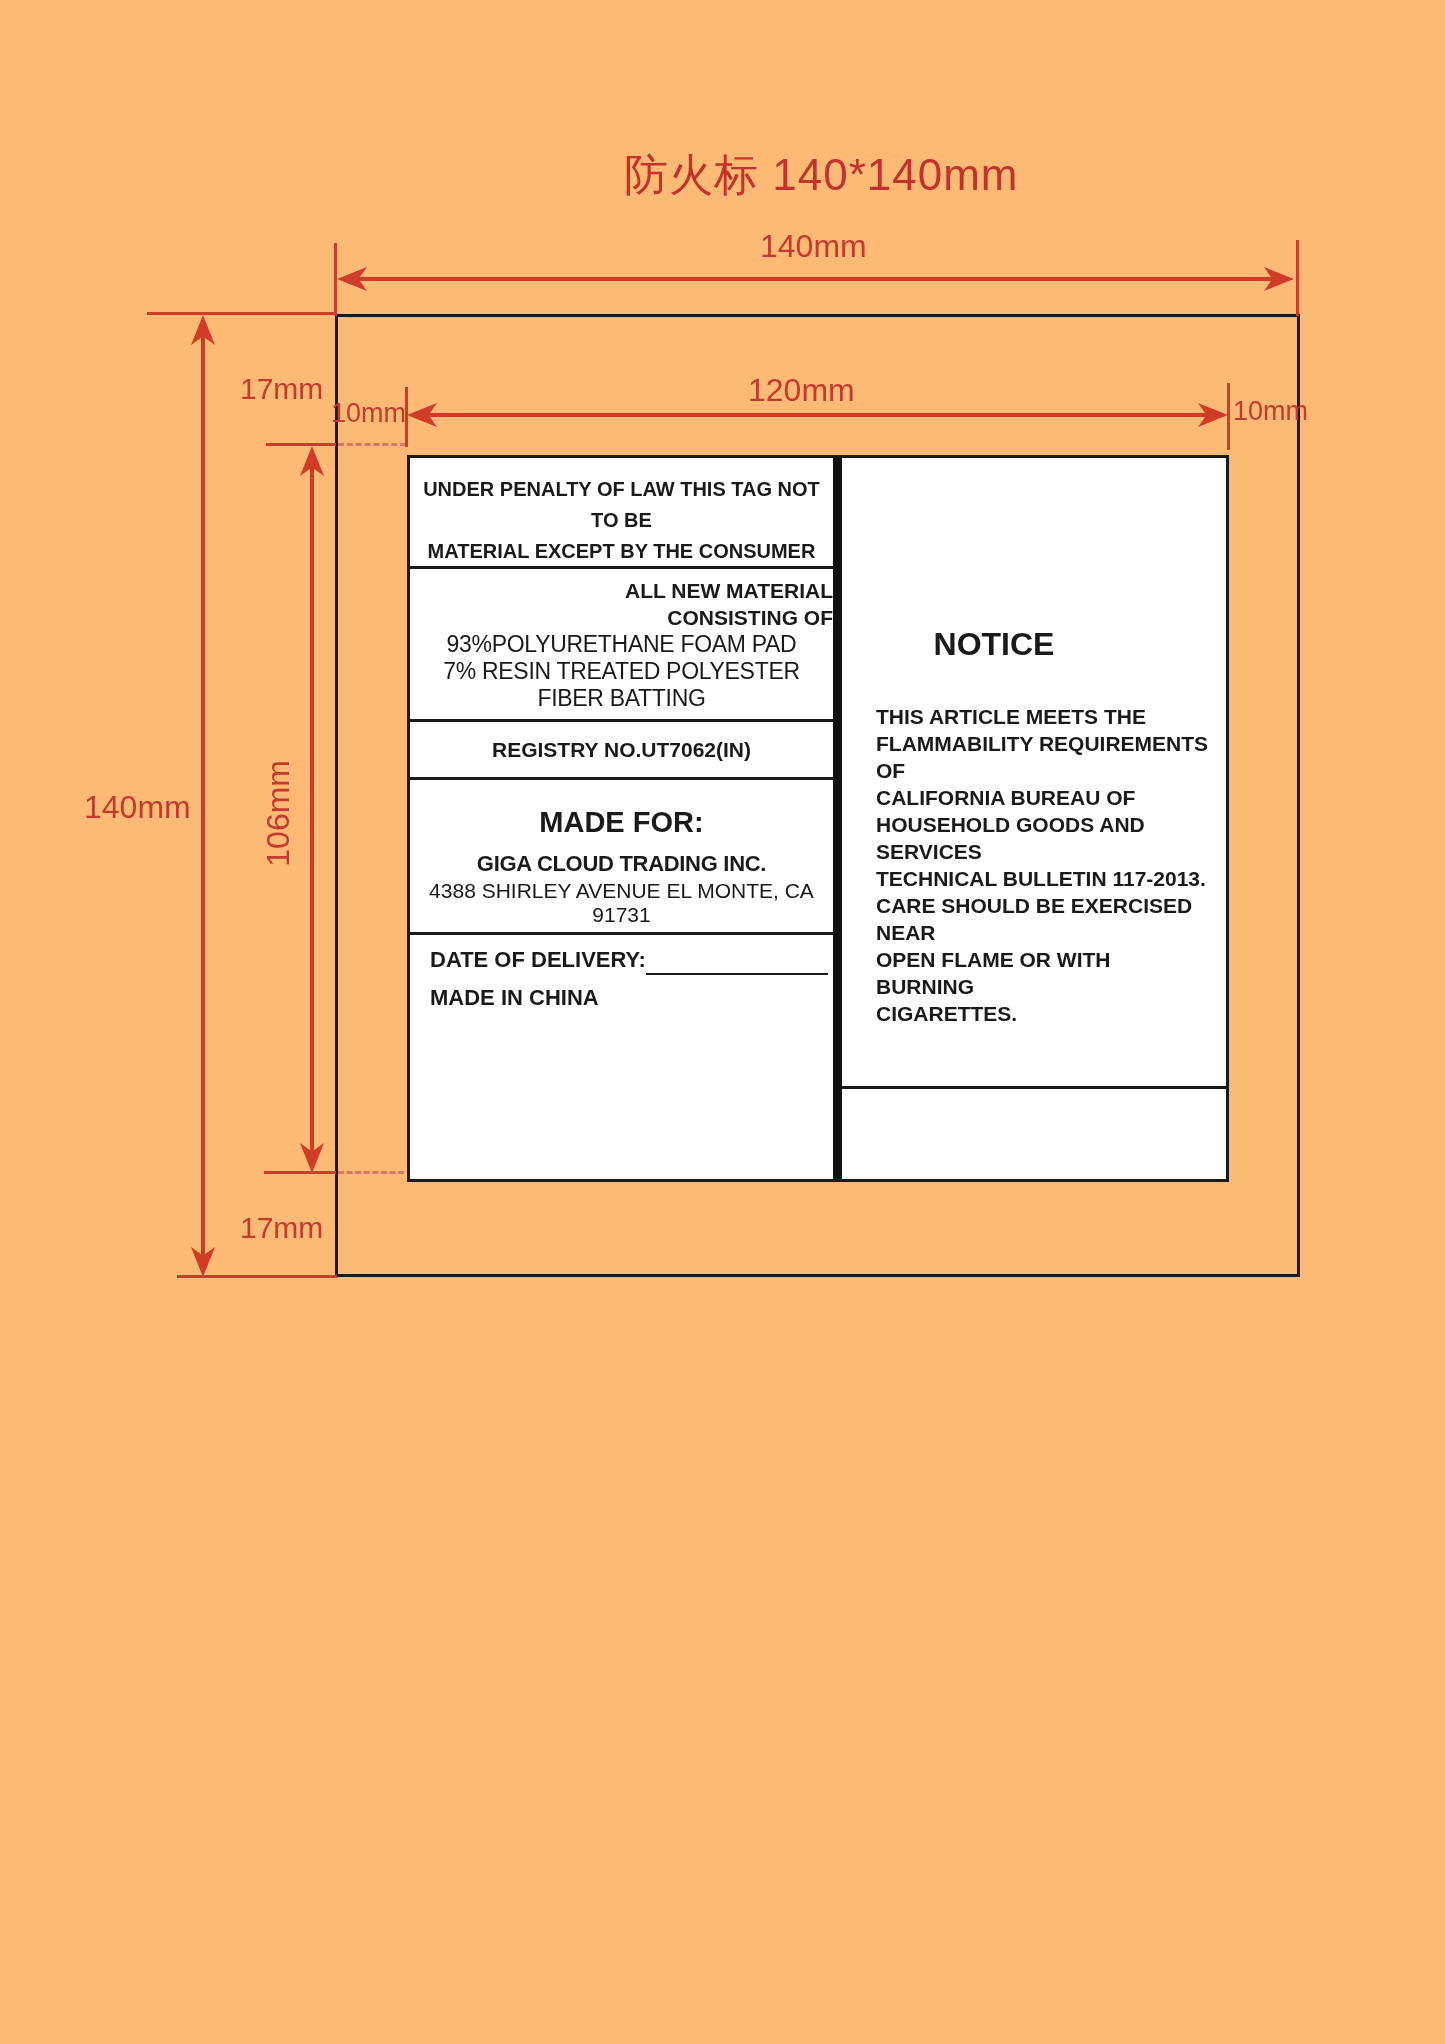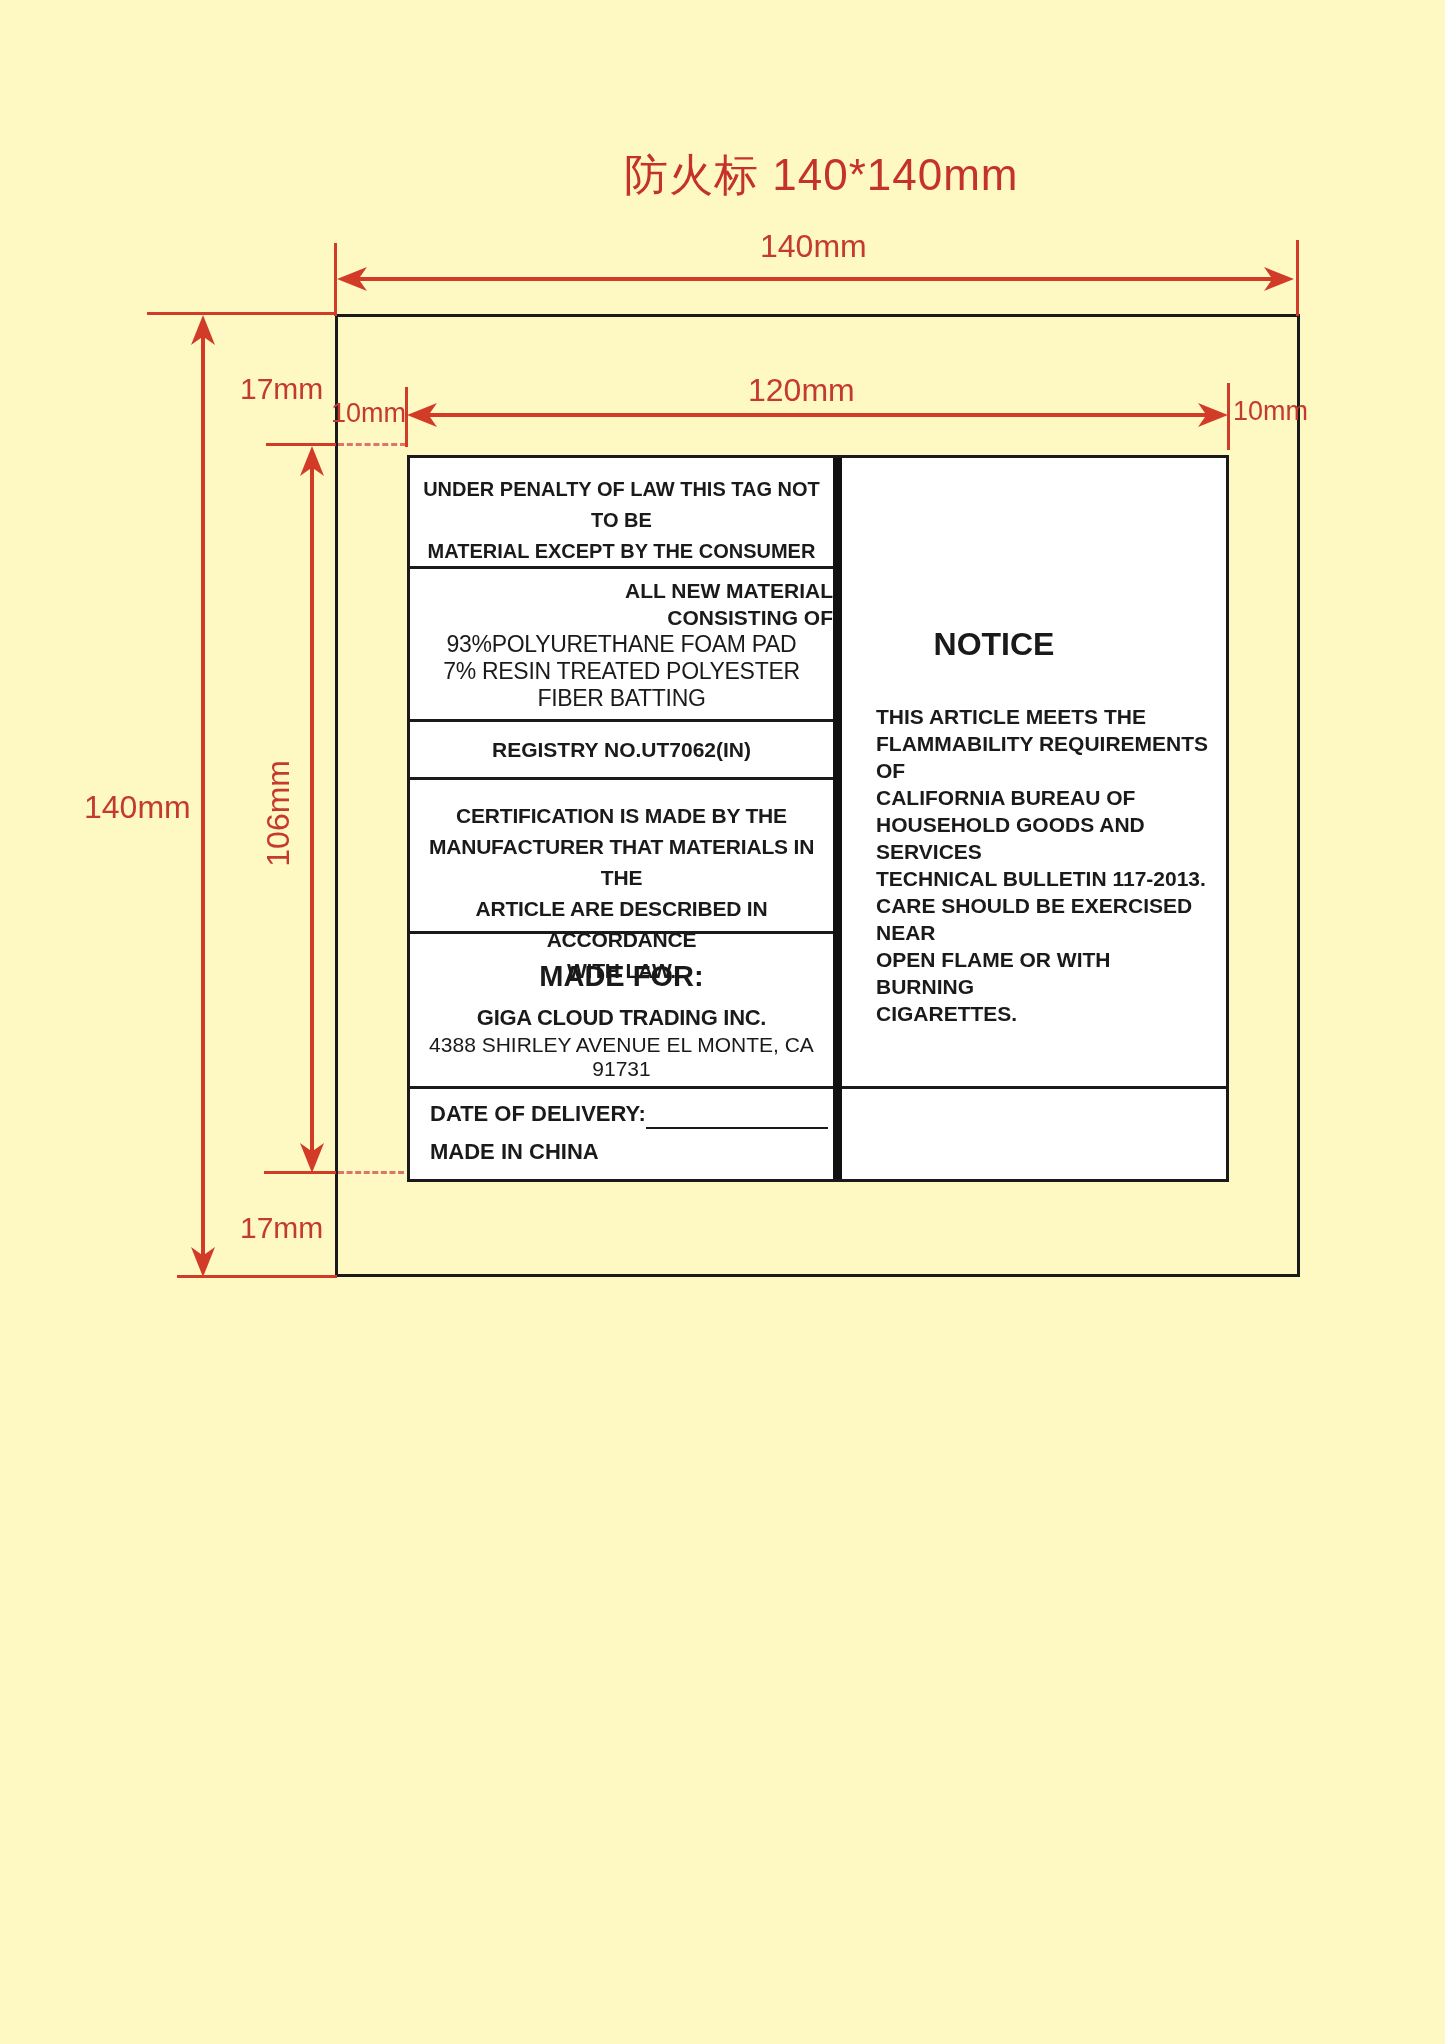--- a/index.html
+++ b/index.html
@@ -1,20 +1,20 @@
 <!DOCTYPE html>
 <html><head>
 <meta charset="utf-8">
 <style>
   * { margin:0; padding:0; box-sizing:border-box; }
   html,body { background:#ffffff; }
   .canvas {
     position:relative;
     width:1445px; height:2044px;
-    background:#fef9c3;
+    background:#fdba74;
     font-family:"Liberation Sans", sans-serif;
     color:#1a1a1a;
     overflow:hidden;
   }
 
   
   .red-line { position:absolute; background:#d23b28; }
   .red-dash { position:absolute; border-top:3px dashed #dd7568; }
   .dim-label { position:absolute; color:#c43a2e; white-space:pre; }
   .ah { position:absolute; background:#d23b28; }
@@ -132,26 +132,20 @@
         <div class="hd">CONSISTING OF</div>
         <div class="bd">93%POLYURETHANE FOAM PAD</div>
         <div class="bd">7% RESIN TREATED POLYESTER</div>
         <div class="bd">FIBER BATTING</div>
       </div>
 
       <div class="row r3">
         <div>REGISTRY NO.UT7062(IN)</div>
       </div>
 
-      <div class="row r4">
-        <div>CERTIFICATION IS MADE BY THE</div>
-        <div>MANUFACTURER THAT MATERIALS IN THE</div>
-        <div>ARTICLE ARE DESCRIBED IN ACCORDANCE</div>
-        <div>WITH LAW.</div>
-      </div>
 
       <div class="row r5">
         <div class="made-for">MADE FOR:</div>
         <div class="company">GIGA CLOUD TRADING INC.</div>
         <div class="address">4388 SHIRLEY AVENUE EL MONTE, CA 91731</div>
       </div>
 
       <div class="row r6">
         <div class="date-line">
           <span>DATE OF DELIVERY:</span><span class="blank-line">&nbsp;</span>

